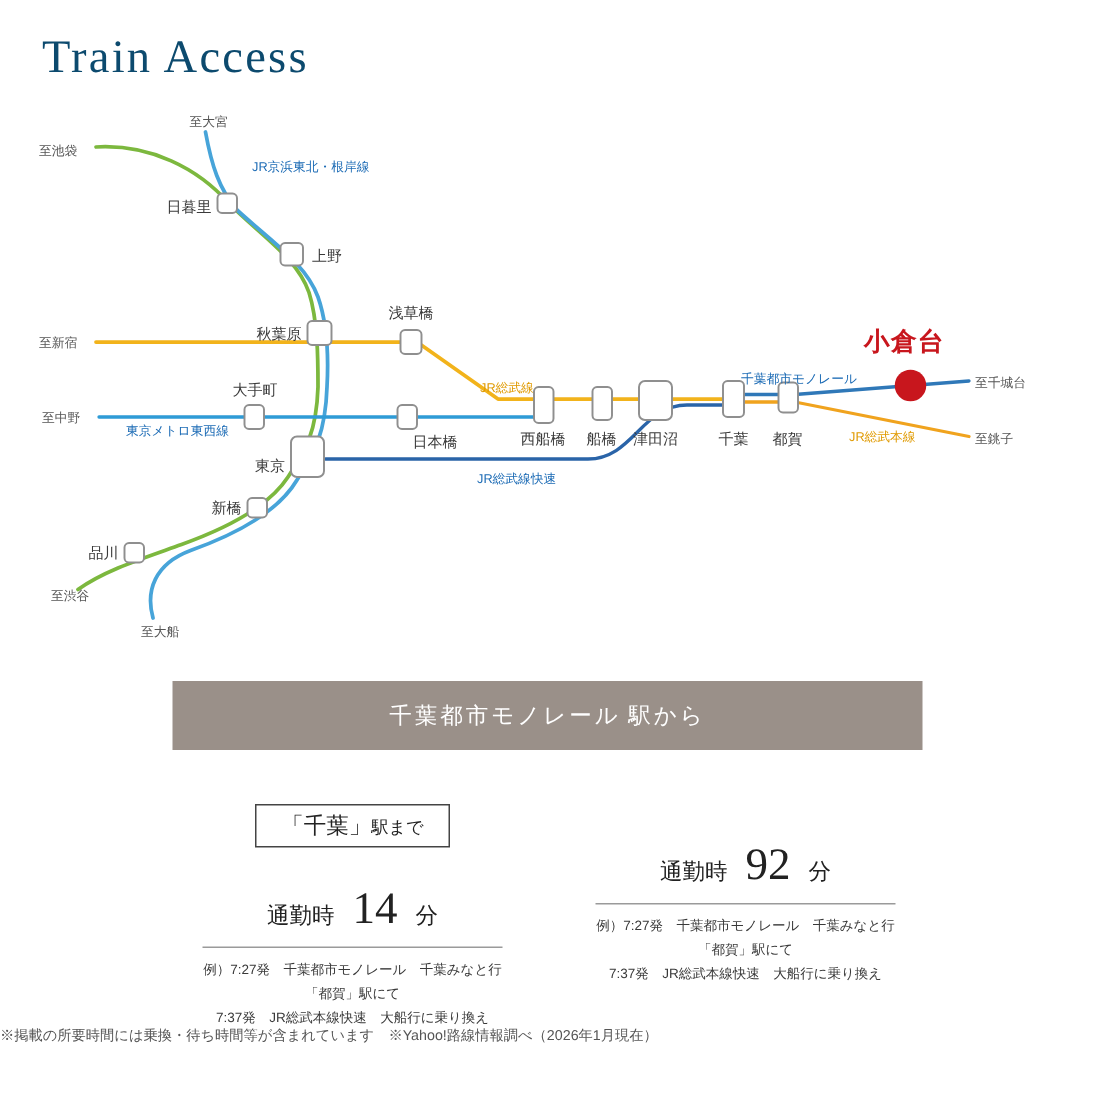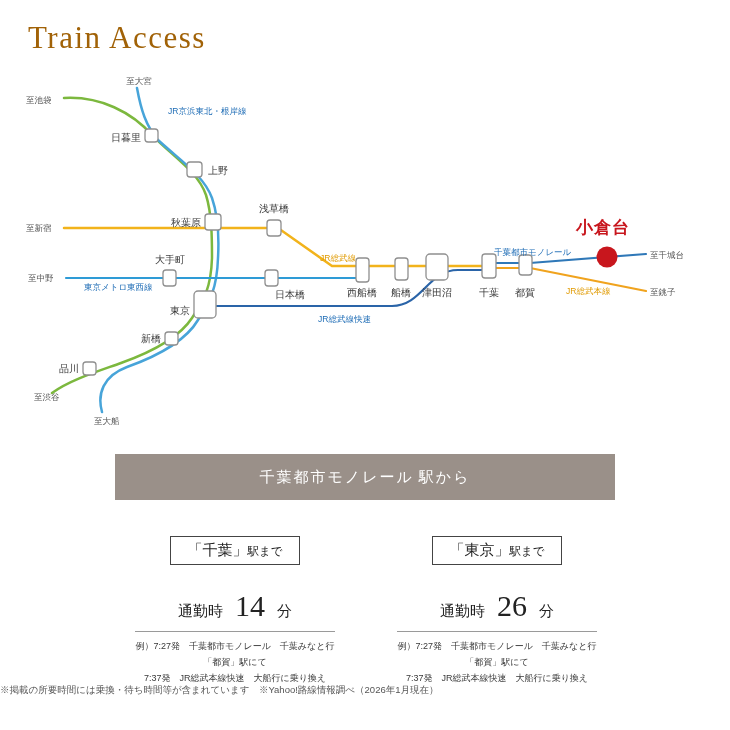--- a/index.html
+++ b/index.html
@@ -2,21 +2,21 @@
 <html><head>
 <meta charset="utf-8">
 <style>
   html,body{margin:0;padding:0;}
   body{
     width:730px;height:730px;background:#ffffff;position:relative;
     font-family:"Liberation Sans", sans-serif;color:#333;overflow:hidden;
   }
   .page-title{
     position:absolute;left:28px;top:20px;
-    font-family:"Liberation Serif", serif;font-size:31px;color:#a16207;
+    font-family:"Liberation Serif", serif;font-size:31px;color:#0c4a6e;
     letter-spacing:1.5px;
   }
   svg.map{position:absolute;left:0;top:0;}
   .st{font-size:10px;fill:#3a3a3a;}
   .edge{font-size:8.5px;fill:#555;}
   .ll-b{font-size:8.5px;fill:#1c6bb5;}
   .ll-o{font-size:8.5px;fill:#e09a00;}
   .red-st{font-size:17px;font-weight:bold;fill:#c8161d;letter-spacing:1px;}
   .stbox{fill:#ffffff;stroke:#8f8f8f;stroke-width:1.3;}
 
@@ -130,26 +130,23 @@
   </div>
   <div class="time-sep"></div>
   <div class="example">
     <div>例）7:27発　千葉都市モノレール　千葉みなと行</div>
     <div>「都賀」駅にて</div>
     <div>7:37発　JR総武本線快速　大船行に乗り換え</div>
   </div>
 </div>
 
 <div class="route-col right">
-  <div class="dest-box">
-    <span class="d-big">「東京」</span><span class="d-small">駅まで</span>
-  </div>
   <div class="time-row">
     <span class="t-small">通勤時</span>
-    <span class="t-num">26</span>
+    <span class="t-num">92</span>
     <span class="t-small">分</span>
   </div>
   <div class="time-sep"></div>
   <div class="example">
     <div>例）7:27発　千葉都市モノレール　千葉みなと行</div>
     <div>「都賀」駅にて</div>
     <div>7:37発　JR総武本線快速　大船行に乗り換え</div>
   </div>
 </div>
 

